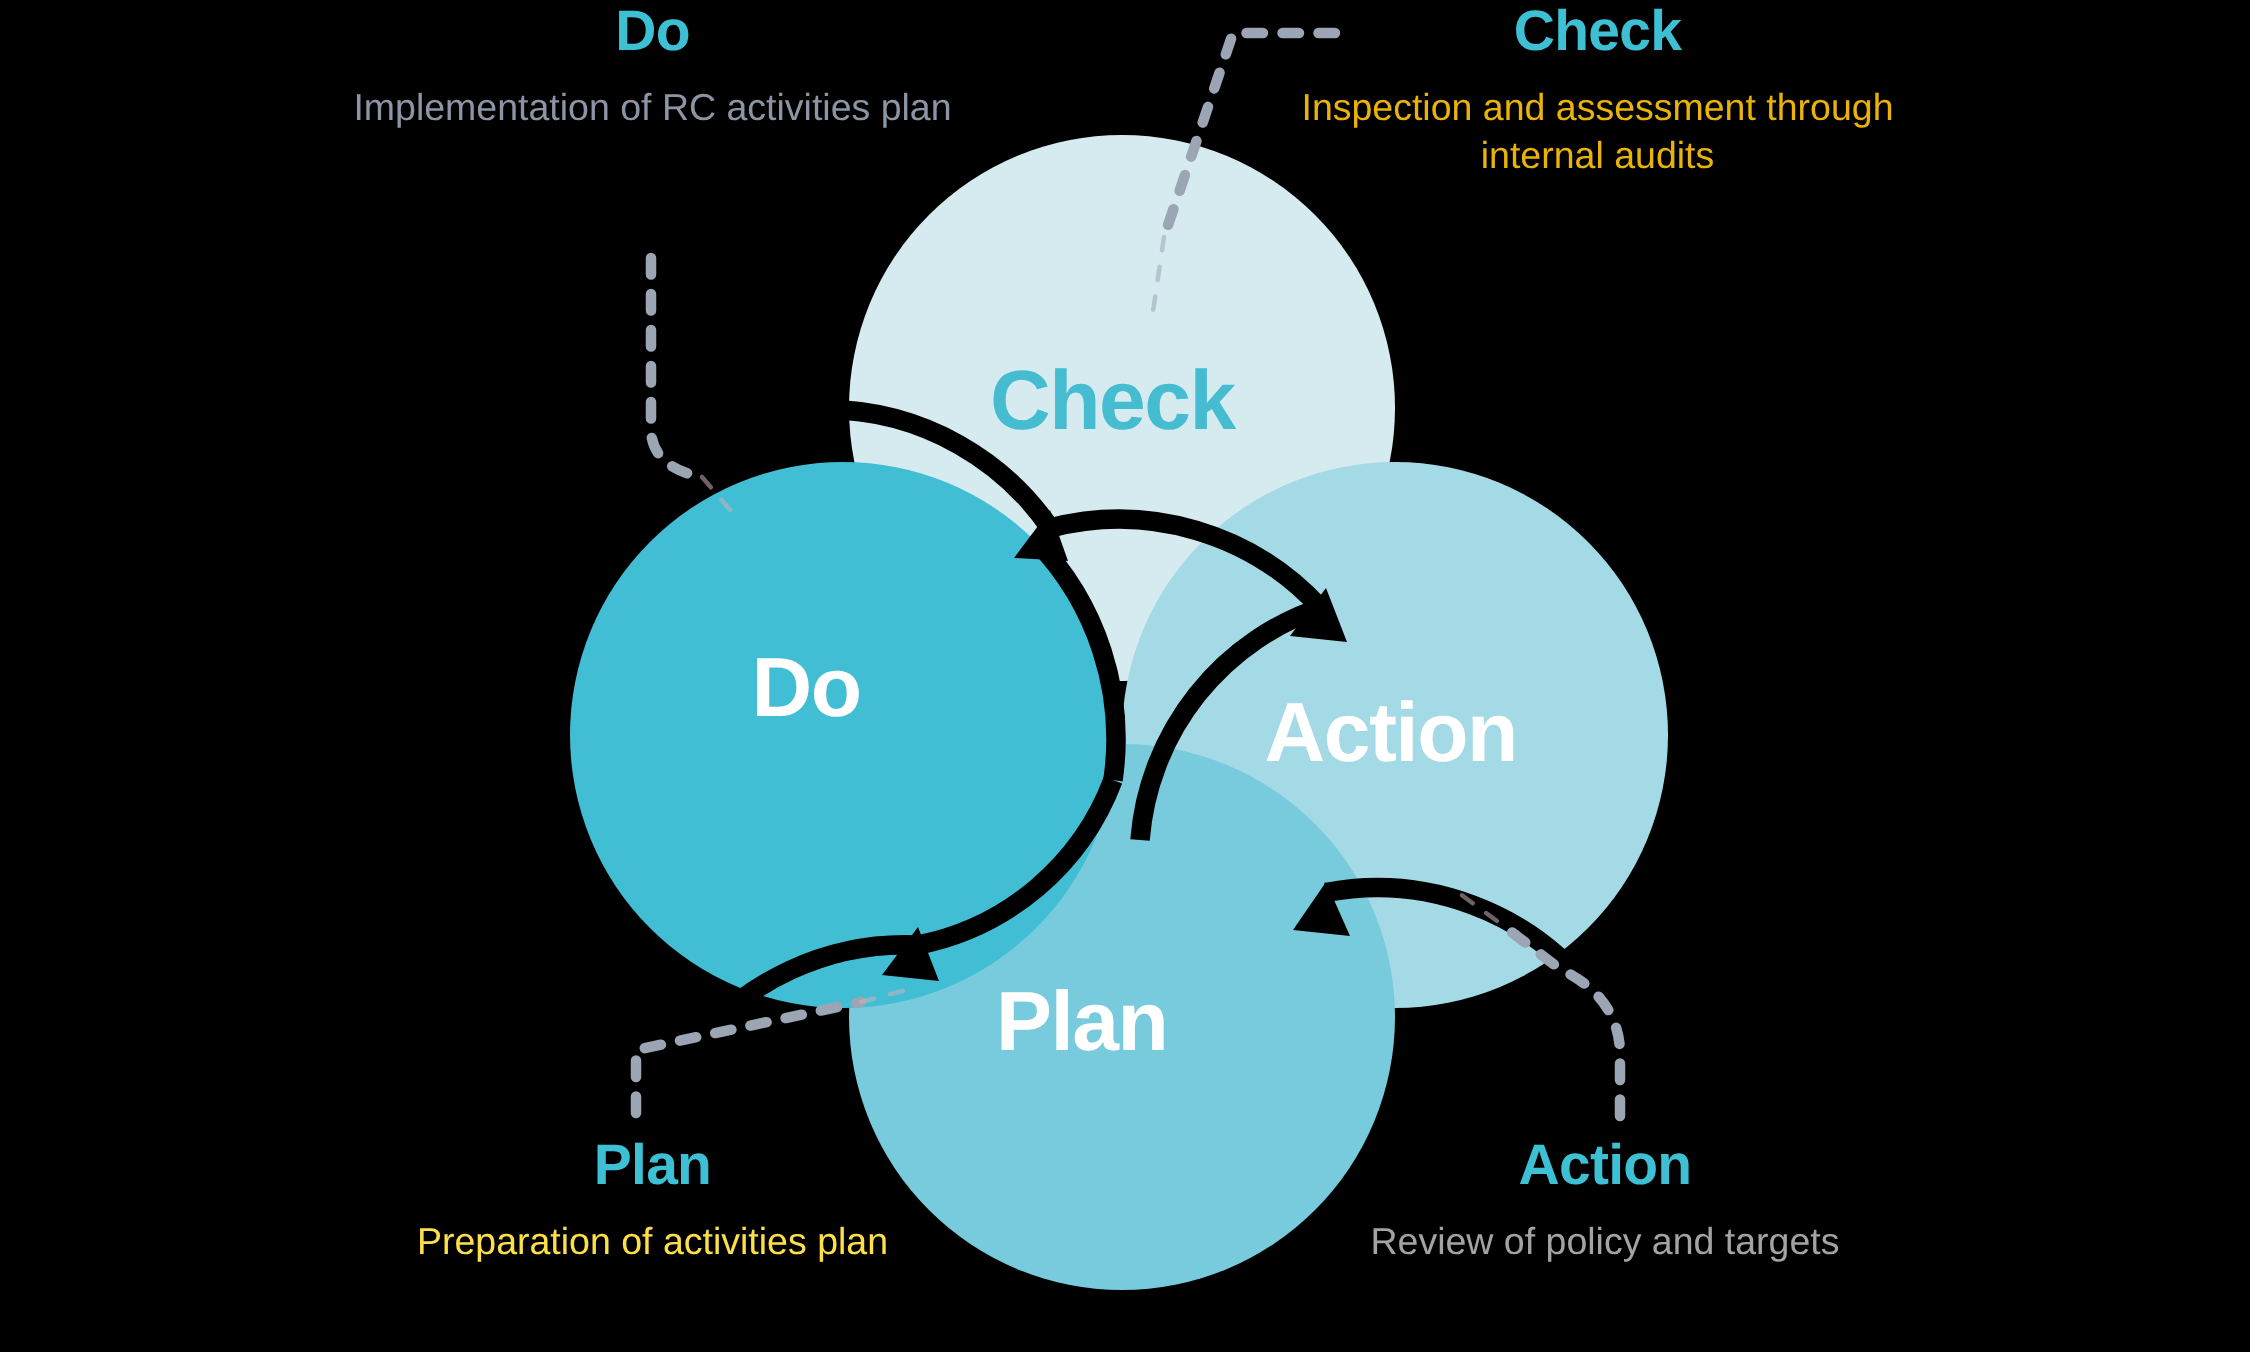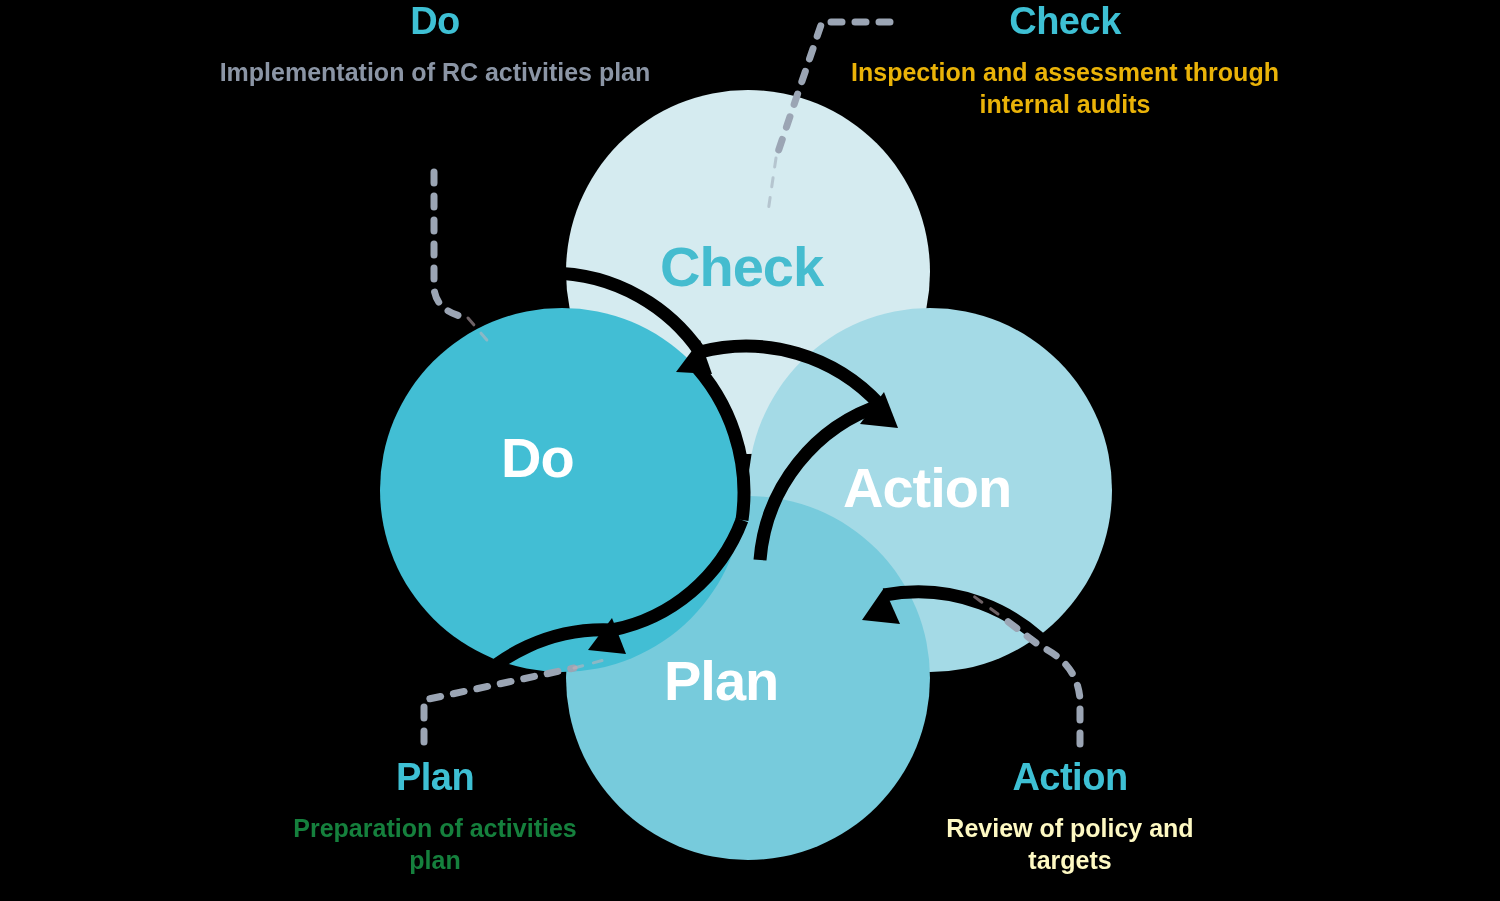--- a/index.html
+++ b/index.html
@@ -6,21 +6,21 @@
   body{width:1500px;height:901px;overflow:hidden;font-family:"Liberation Sans",sans-serif;}
   #stage{position:relative;width:1500px;height:901px;background:#000;}
   #stage svg.layer{position:absolute;left:0;top:0;width:1500px;height:901px;}
 
   .callout{position:absolute;text-align:center;}
   .callout .c-title{
     font-size:38px;font-weight:bold;letter-spacing:-0.5px;line-height:1.05;
     margin:0 0 14px 0;white-space:nowrap;
   }
   .callout .c-desc{
-    font-size:25px;font-weight:bold;line-height:1.28;margin:0;
+    font-size:25px;font-weight:normal;line-height:1.28;margin:0;
   }
 
   #callout-do{left:185px;top:2px;width:500px;}
   #callout-check{left:845px;top:2px;width:440px;}
   #callout-plan{left:270px;top:758px;width:330px;}
   #callout-action{left:905px;top:758px;width:330px;}
 
   .circle-label{
     position:absolute;font-weight:bold;white-space:nowrap;
     font-size:56px;letter-spacing:-1px;
@@ -102,21 +102,21 @@
     <div class="c-desc" style="color:#8B95A5">Implementation of RC activities plan</div>
   </div>
 
   <div class="callout" id="callout-check">
     <div class="c-title" style="color:#3EC0D4">Check</div>
     <div class="c-desc" style="color:#eab308">Inspection and assessment through internal audits</div>
   </div>
 
   <div class="callout" id="callout-plan">
     <div class="c-title" style="color:#3EC0D4">Plan</div>
-    <div class="c-desc" style="color:#15803d">Preparation of activities plan</div>
+    <div class="c-desc" style="color:#fde047">Preparation of activities plan</div>
   </div>
 
   <div class="callout" id="callout-action">
     <div class="c-title" style="color:#3EC0D4">Action</div>
-    <div class="c-desc" style="color:#fef9c3">Review of policy and targets</div>
+    <div class="c-desc" style="color:#a3a3a3">Review of policy and targets</div>
   </div>
 
 </div>
 
 </body></html>

